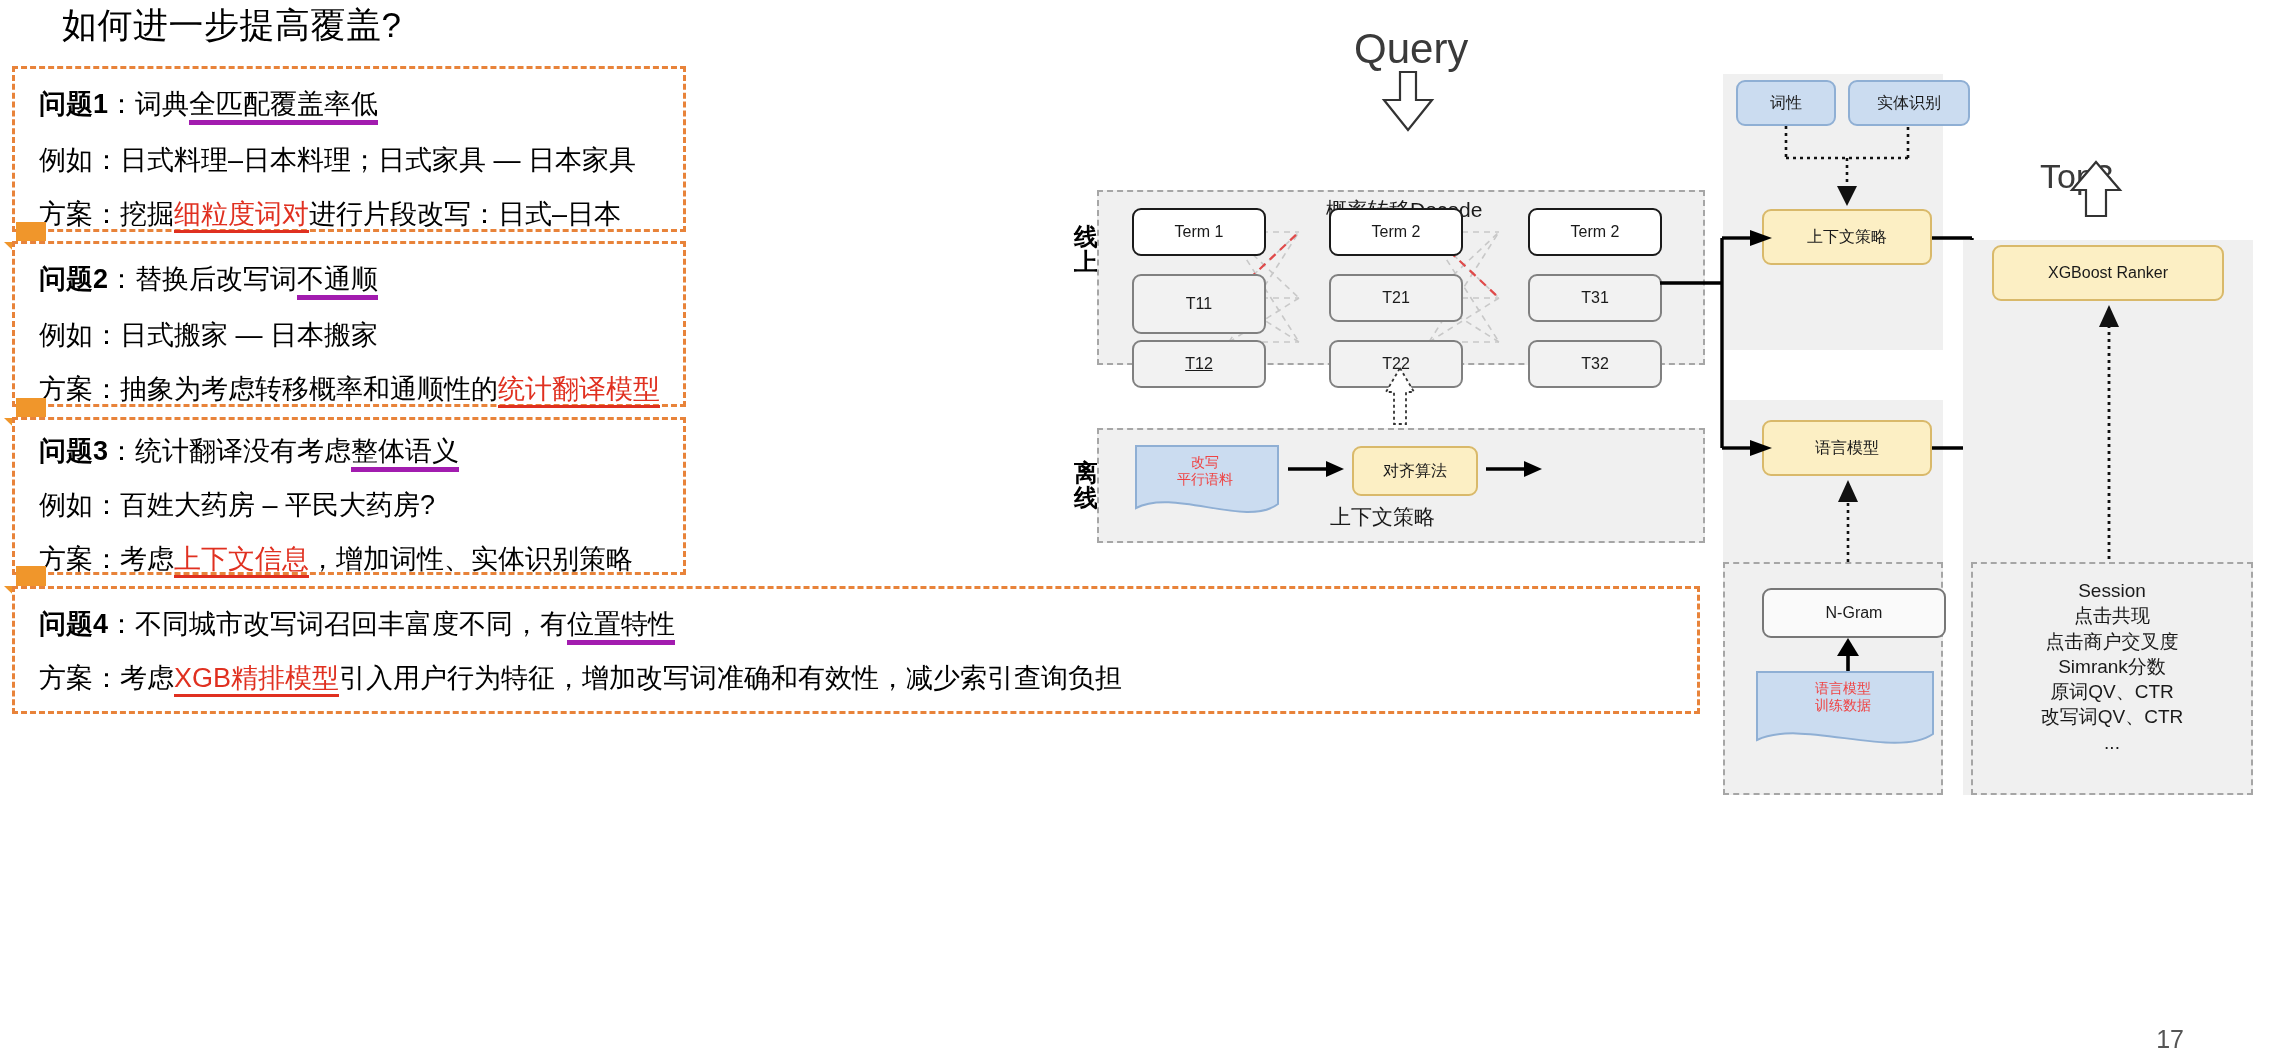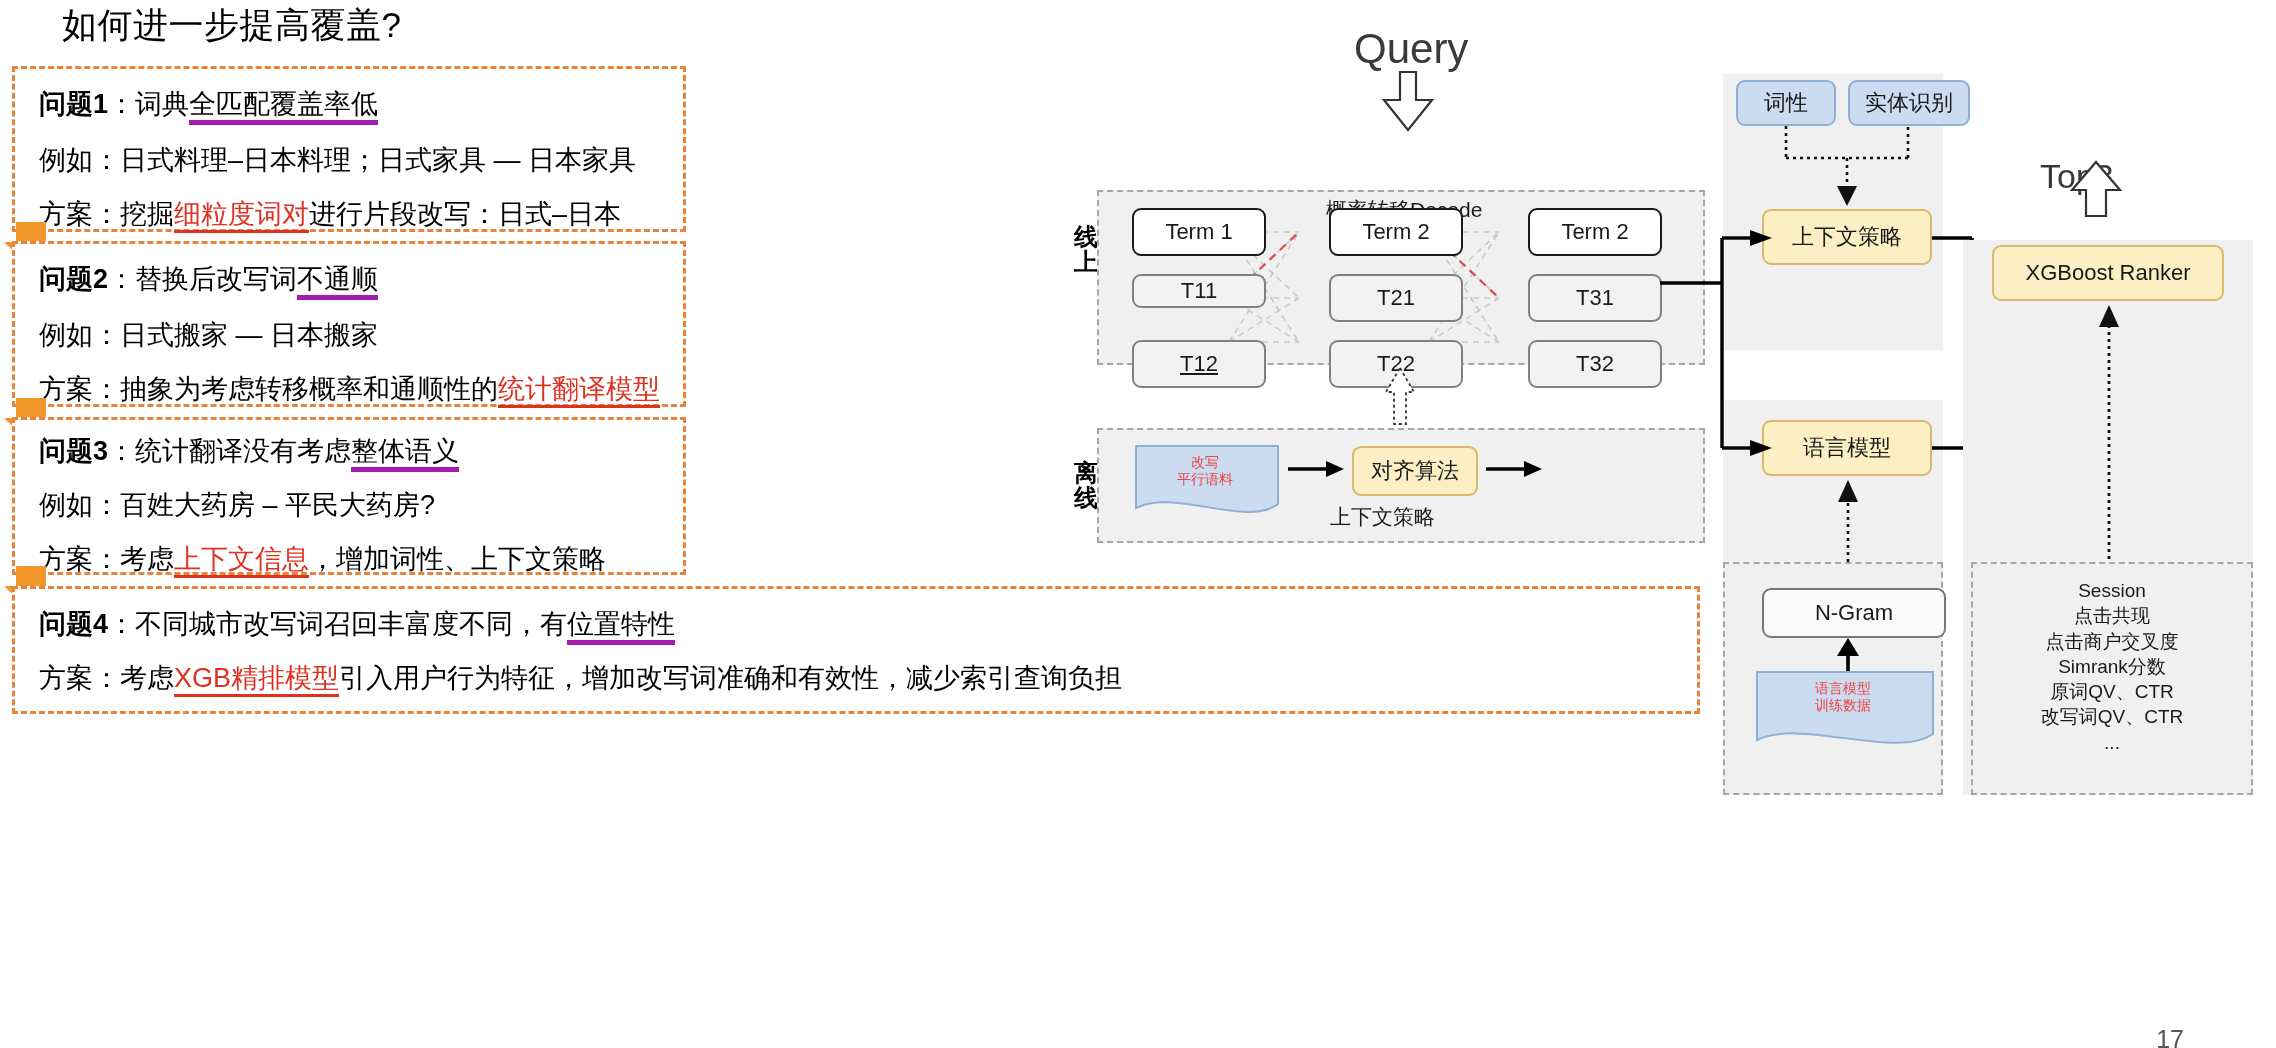--- a/index.html
+++ b/index.html
@@ -68,21 +68,21 @@
   .panel-title {
     position: absolute; white-space: nowrap;
     font-size: 21px; color: #1a1a1a;
   }
 
   
   .node {
     position: absolute;
     display: flex; align-items: center; justify-content: center;
     text-align: center;
-    font-size: 22px;
+    font-size: 16px;
     border-radius: 9px;
     line-height: 1.15;
   }
   .node-term {
     background: #FFFFFF; border: 2.5px solid #1a1a1a; color: #1a1a1a;
   }
   .node-t {
     background: #F2F2F2; border: 2px solid #808080; color: #1a1a1a;
   }
   .node-blue {
@@ -160,21 +160,21 @@
   </div>
 
   <div class="prob-box" style="left:12px; top:417px; width:674px; height:158px;">
     <div class="prob-line" style="left:24px; top:18px;">
       <span class="lbl-bold">问题3</span><span>：</span><span>统计翻译没有考虑</span><span class="u-black">整体语义</span>
     </div>
     <div class="prob-line" style="left:24px; top:72px;">
       <span>例如：</span><span>百姓大药房 – 平民大药房?</span>
     </div>
     <div class="prob-line" style="left:24px; top:126px;">
-      <span>方案：</span><span>考虑</span><span class="red-u">上下文信息</span><span>，增加词性、上下文策略</span>
+      <span>方案：</span><span>考虑</span><span class="red-u">上下文信息</span><span>，增加词性、实体识别策略</span>
     </div>
   </div>
 
   <div class="arrow-down" style="left:4px; top:566px;">
     <div class="stem"></div>
       <div class="head"></div>
   </div>
 
   <div class="prob-box" style="left:12px; top:586px; width:1688px; height:128px;">
     <div class="prob-line" style="left:24px; top:22px;">
@@ -232,21 +232,21 @@
     <g stroke="#E04A4A" stroke-width="2.2" stroke-dasharray="8,6" fill="none">
       <line x1="132" y1="108" x2="202" y2="42"></line>
       <line x1="332" y1="42" x2="402" y2="108"></line>
     </g>
   </svg>
 
   <div class="node node-term" style="left:1132px; top:208px; width:134px; height:48px;">Term 1</div>
   <div class="node node-term" style="left:1329px; top:208px; width:134px; height:48px;">Term 2</div>
   <div class="node node-term" style="left:1528px; top:208px; width:134px; height:48px;">Term 2</div>
 
-  <div class="node node-t" style="left:1132px; top:274px; width:134px; height:34px;">T11</div>
+  <div class="node node-t" style="left:1132px; top:274px; width:134px; height:60px;">T11</div>
   <div class="node node-t" style="left:1329px; top:274px; width:134px; height:48px;">T21</div>
   <div class="node node-t" style="left:1528px; top:274px; width:134px; height:48px;">T31</div>
 
   <div class="node node-t" style="left:1132px; top:340px; width:134px; height:48px;text-decoration:underline;">T12</div>
   <div class="node node-t" style="left:1329px; top:340px; width:134px; height:48px;">T22</div>
   <div class="node node-t" style="left:1528px; top:340px; width:134px; height:48px;">T32</div>
 
   <svg style="left:1380px; top:366px;" width="40" height="60" viewBox="0 0 40 60">
     <polygon points="20,2 34,26 26,26 26,58 14,58 14,26 6,26" fill="#ffffff" stroke="#333333" stroke-width="1.8" stroke-dasharray="3,3"></polygon>
   </svg>

